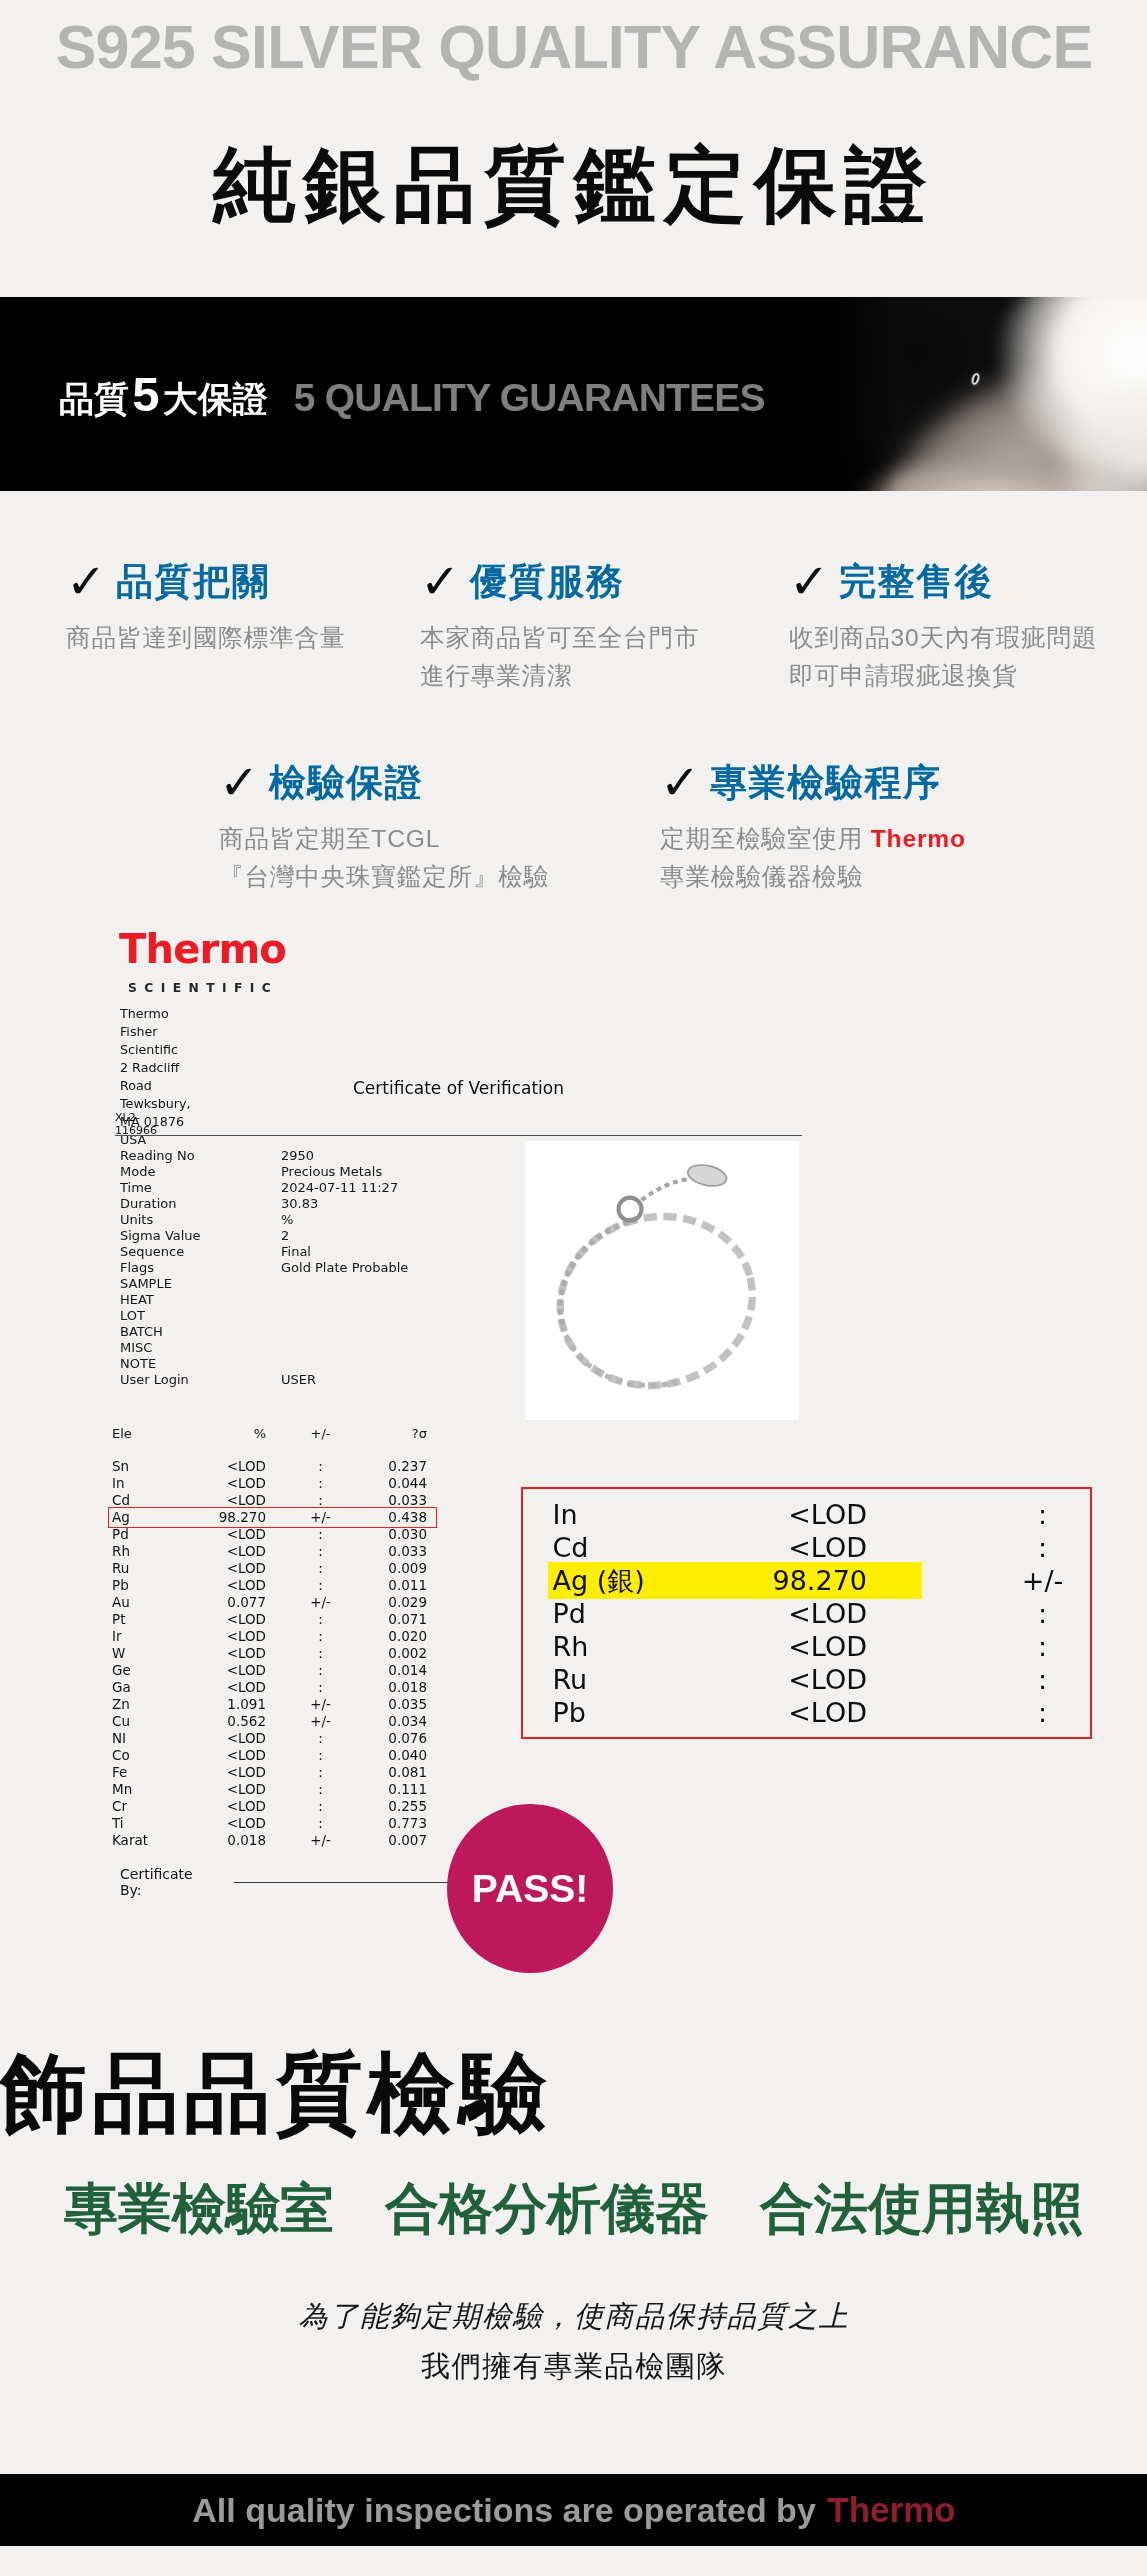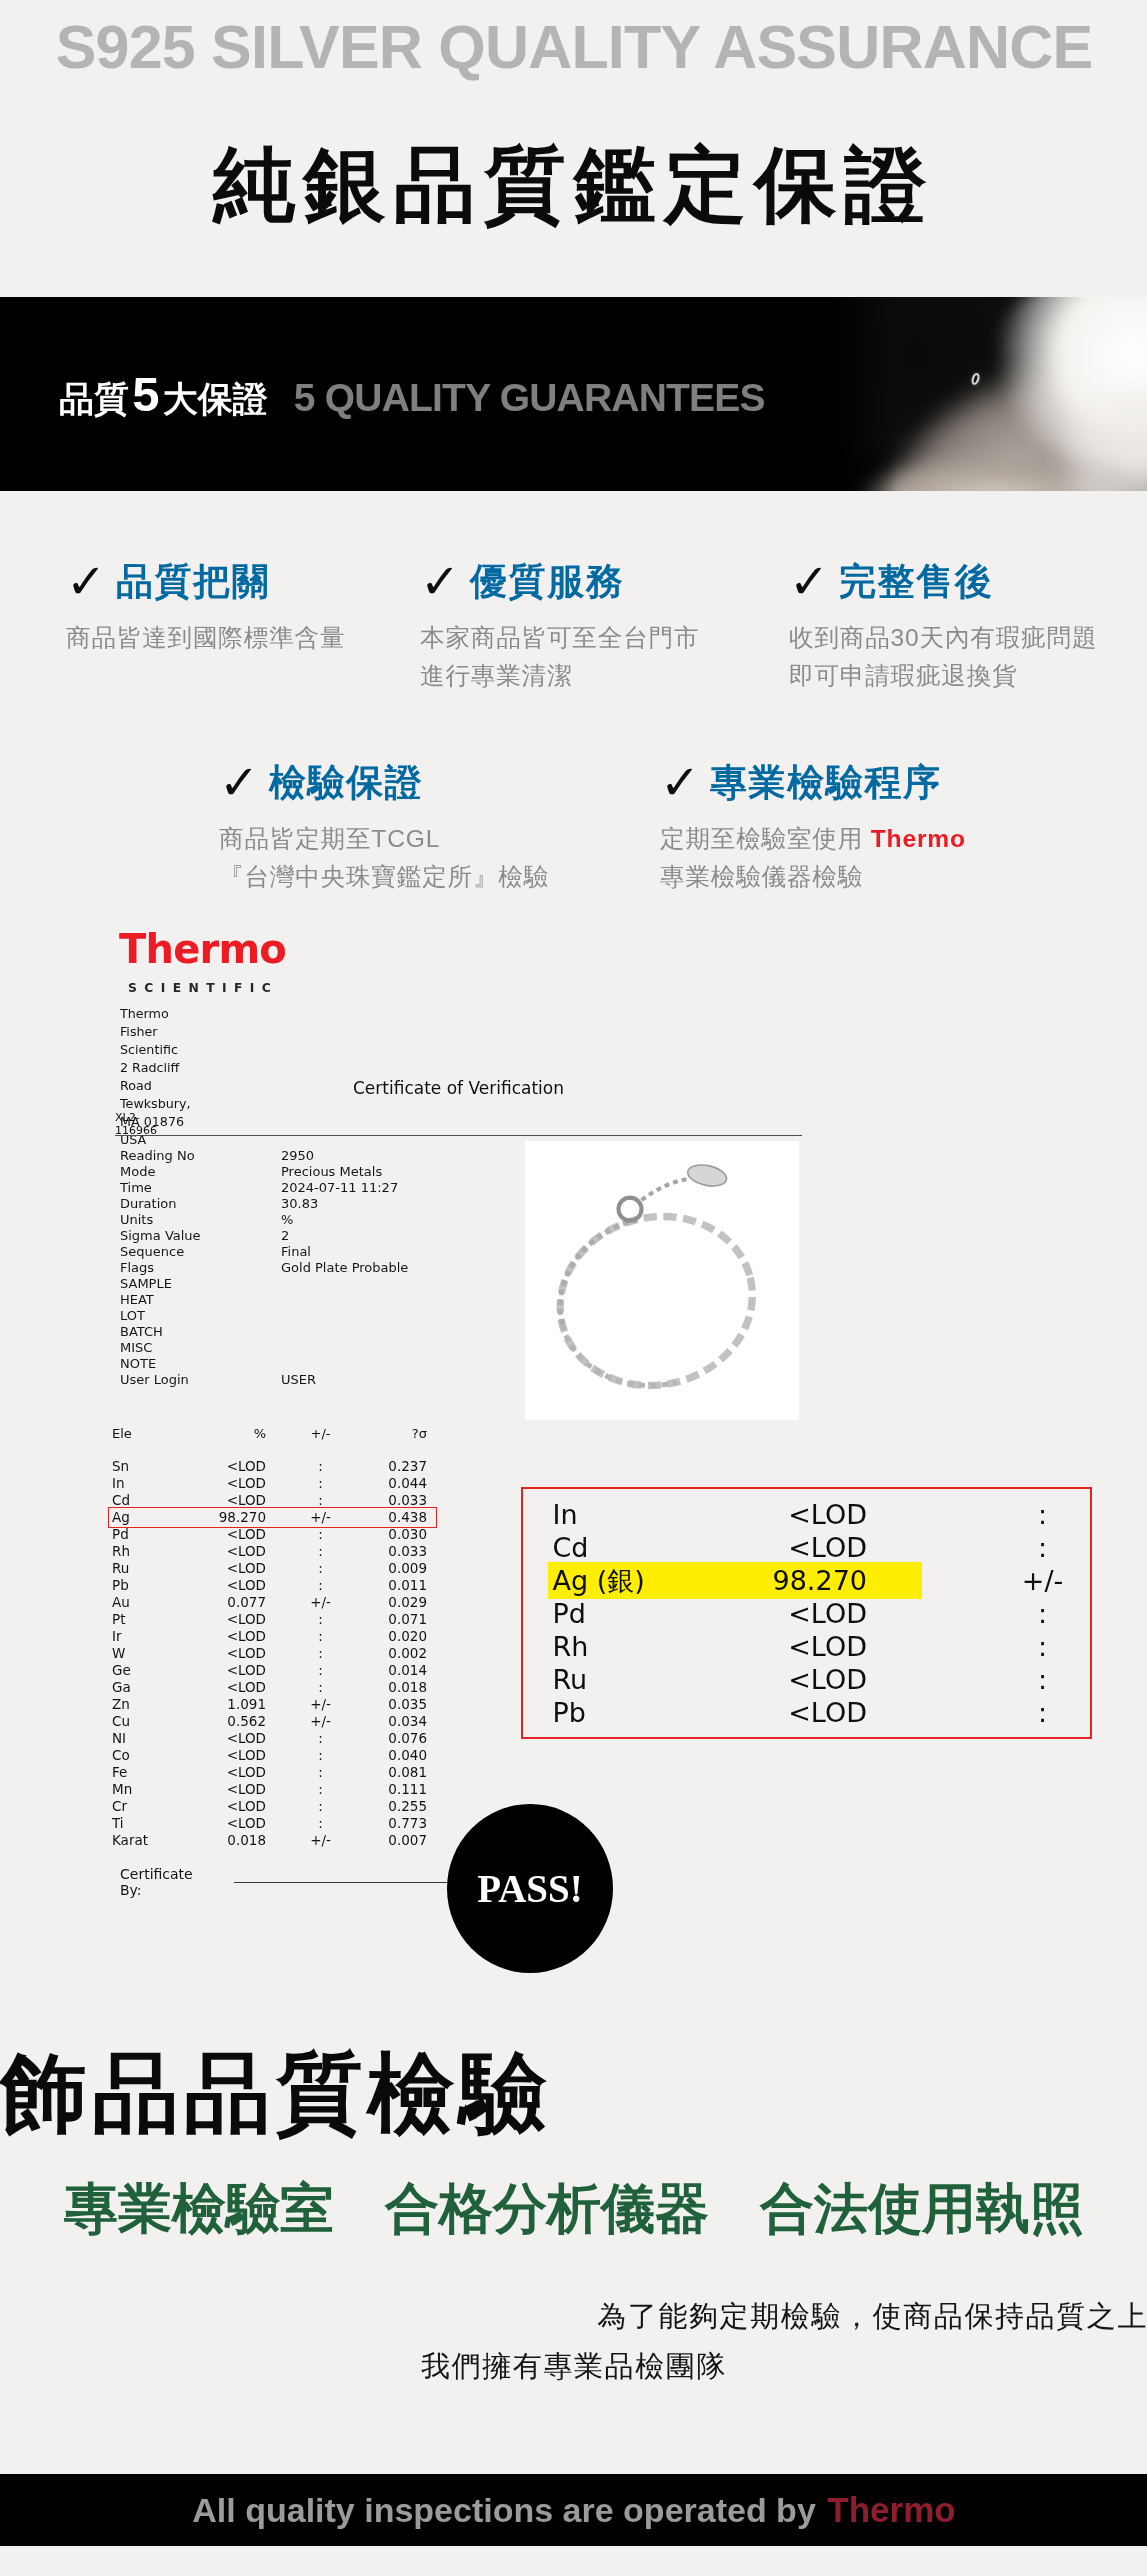--- a/index.html
+++ b/index.html
@@ -80,30 +80,30 @@
   .res-row{position:relative;height:33px;font-size:27px;color:#0e0e0e;font-family:"DejaVu Sans",sans-serif;}
   .res-row span{position:absolute;top:0;line-height:33px;}
   .r1{left:29.5px;}
   .r2{left:147px;width:197px;text-align:right;}
   .r3{left:482px;width:75px;text-align:center;}
   .res-row.hl::before{content:"";position:absolute;left:24.6px;top:-2.5px;width:374px;height:37px;background:#ffee00;z-index:-1;}
   .res-row.hl{z-index:1;}
 
   
   .pass-badge{position:absolute;left:447px;top:1804px;width:166px;height:169px;border-radius:50%;
-              background:#000000;display:flex;align-items:center;justify-content:center;font-family:Liberation Serif, serif;}
+              background:#be185d;display:flex;align-items:center;justify-content:center;}
   .pass-label{font-size:39px;font-weight:900;color:#fff;letter-spacing:0;}
   .result-note{position:absolute;left:619px;top:1801px;font-size:28px;font-weight:700;color:#e5202a;line-height:49px;letter-spacing:0.8px;}
 
   
   .bottom-title{position:absolute;top:2035px;left:0;width:100%;text-align:left;
                 font-size:87px;font-weight:900;letter-spacing:4.9px;color:#0a0a0a;white-space:nowrap;}
   .features{position:absolute;top:2173px;left:0;width:100%;display:flex;justify-content:center;gap:51px;
             font-size:54px;font-weight:900;color:#20613c;white-space:nowrap;}
-  .note1{position:absolute;top:2297px;left:0;width:100%;text-align:right;font-size:29px;color:#151515;letter-spacing:1.6px;}
+  .note1{position:absolute;top:2297px;left:0;width:100%;text-align:center;font-size:29px;color:#151515;letter-spacing:1.6px;font-style:italic;}
   .note2{position:absolute;top:2347px;left:0;width:100%;text-align:center;font-size:29px;color:#151515;letter-spacing:1.6px;}
 
   
   .footer{position:absolute;left:0;top:2474px;width:1148px;height:72px;background:#000;
           display:flex;align-items:center;justify-content:center;}
   .footer-text{font-size:34px;font-weight:800;color:#9b9b9b;letter-spacing:0;}
   .footer-brand{font-size:35px;font-weight:800;color:#8e1d2e;margin-left:11.5px;}
 </style>
 </head>
 <body>

